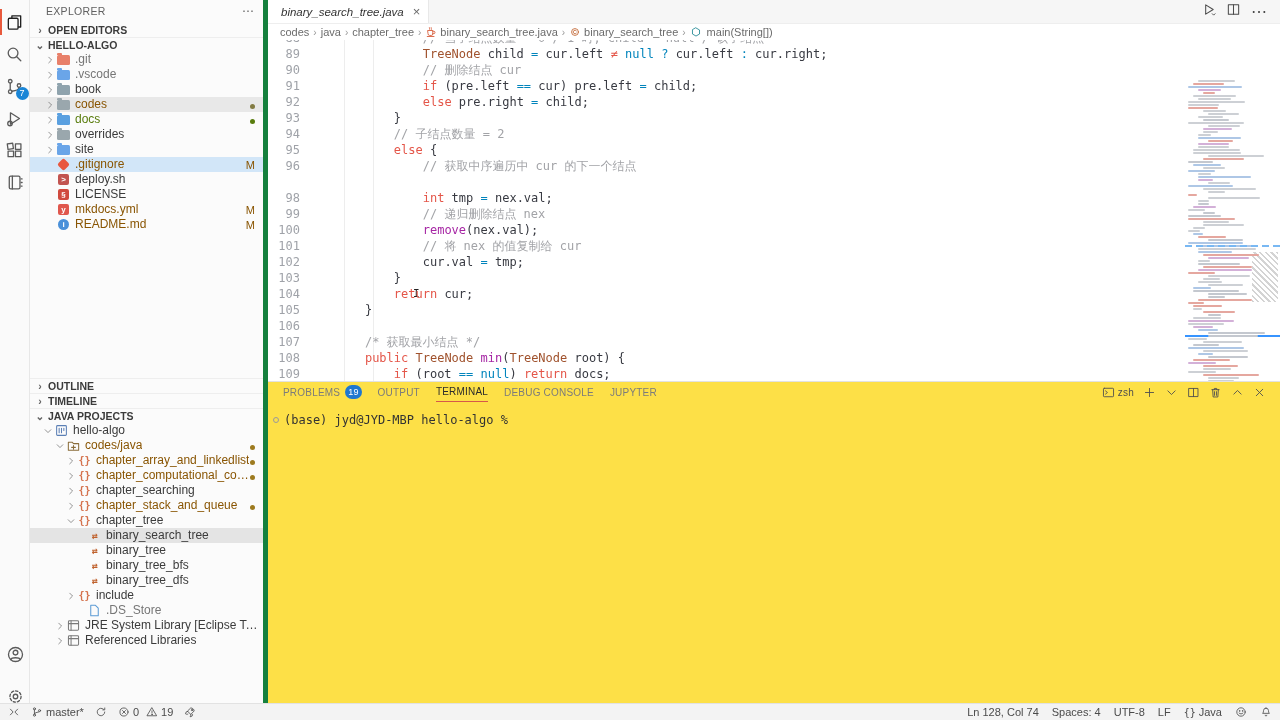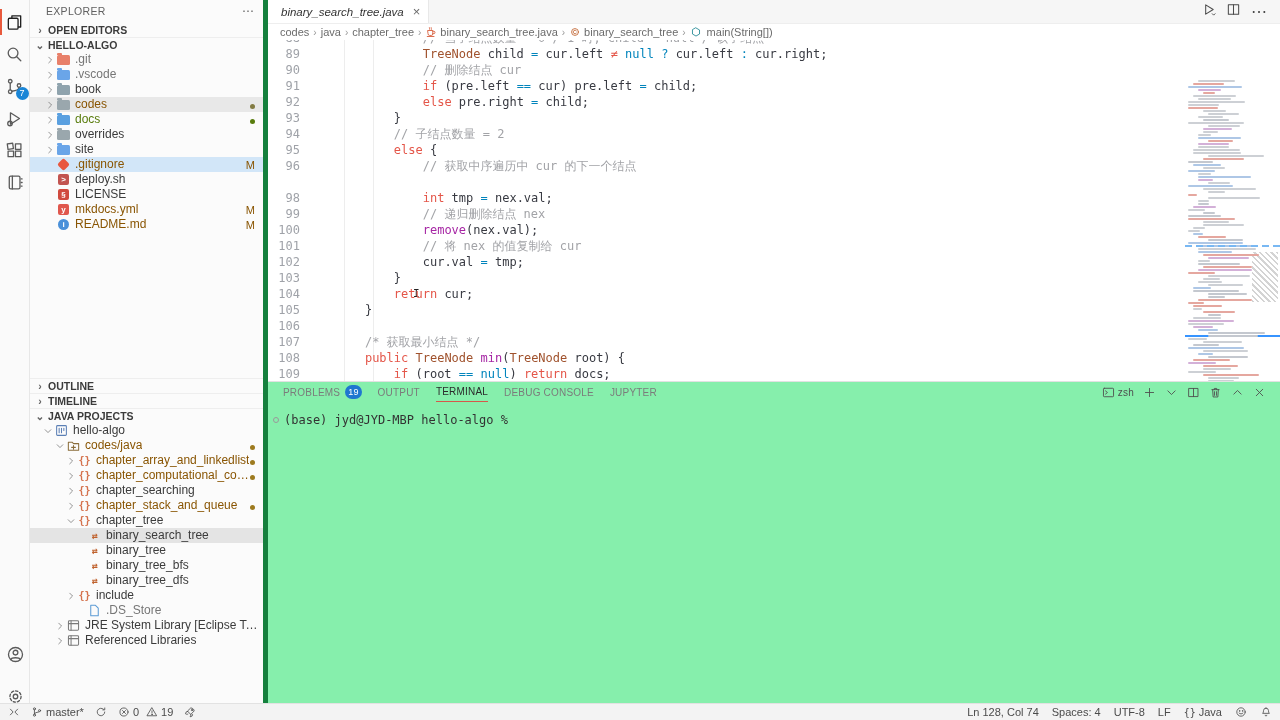--- a/index.html
+++ b/index.html
@@ -72,21 +72,21 @@
   .mm-row { position:absolute; height:2px; border-radius:1px; }
   .mm-hatch { position:absolute; right:2px; top:172px; width:26px; height:50px;
     background:repeating-linear-gradient(45deg,#c9c9c9 0 1.5px,transparent 1.5px 4px); opacity:.8; }
   .mm-blueline { position:absolute; left:0; right:0; top:255px; height:2px; background:#3794ff; }
   .mm-dash { position:absolute; top:165px; height:2px; background:#79b8f3; }
 
   .ibeam { position:absolute; width:9px; height:12px; color:#222; font-size:11px; line-height:12px;
     font-family:"DejaVu Sans Mono", monospace; pointer-events:none; }
 
   
-  .panel { position:absolute; left:268px; right:0; top:381px; height:322px; background:#86efac; border-top:1px solid #e2e2e2; }
+  .panel { position:absolute; left:268px; right:0; top:381px; height:322px; background:#fde047; border-top:1px solid #e2e2e2; }
   .ptabs { height:20px; display:flex; align-items:center; gap:16px; padding-left:15px; font-size:10px;
     color:#7b7b7b; letter-spacing:.2px; }
   .ptab { display:flex; align-items:center; gap:5px; height:20px; }
   .ptab.active { color:#2b2b2b; border-bottom:1px solid #d6584a; }
   .pbadge { min-width:14px; height:14px; border-radius:8px; background:#1f77d0; color:#fff; font-size:9px;
     line-height:14px; text-align:center; padding:0 3px; }
   .pactions { margin-left:auto; display:flex; align-items:center; gap:9px; padding-right:14px; color:#4f4f4f; font-size:10px; }
   .pactions svg { width:13px; height:13px; }
   .term { padding:11px 0 0 13px; font-family:"DejaVu Sans Mono", monospace; font-size:12px; color:#333; display:flex; align-items:center; }
   .term .deco { width:6px; height:6px; border:1px solid #9a9a9a; border-radius:50%; margin-right:5px; margin-left:-8px; }

